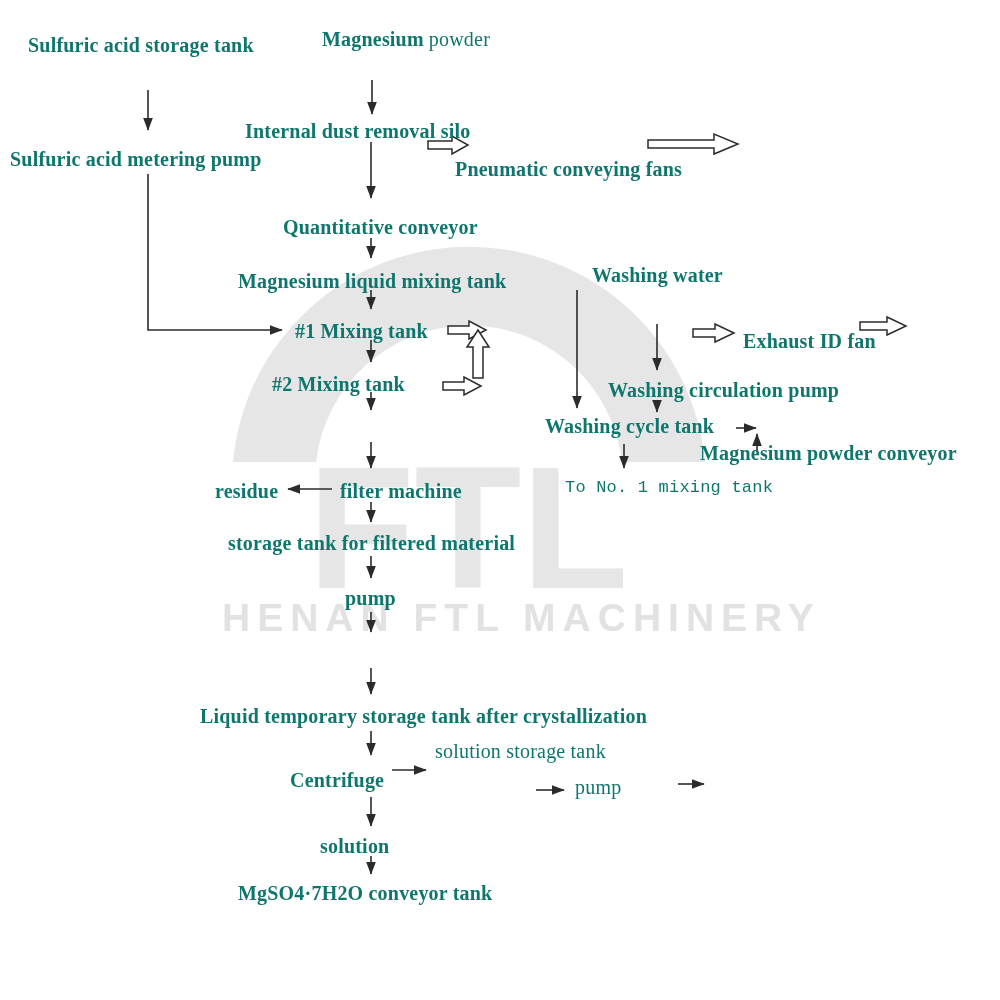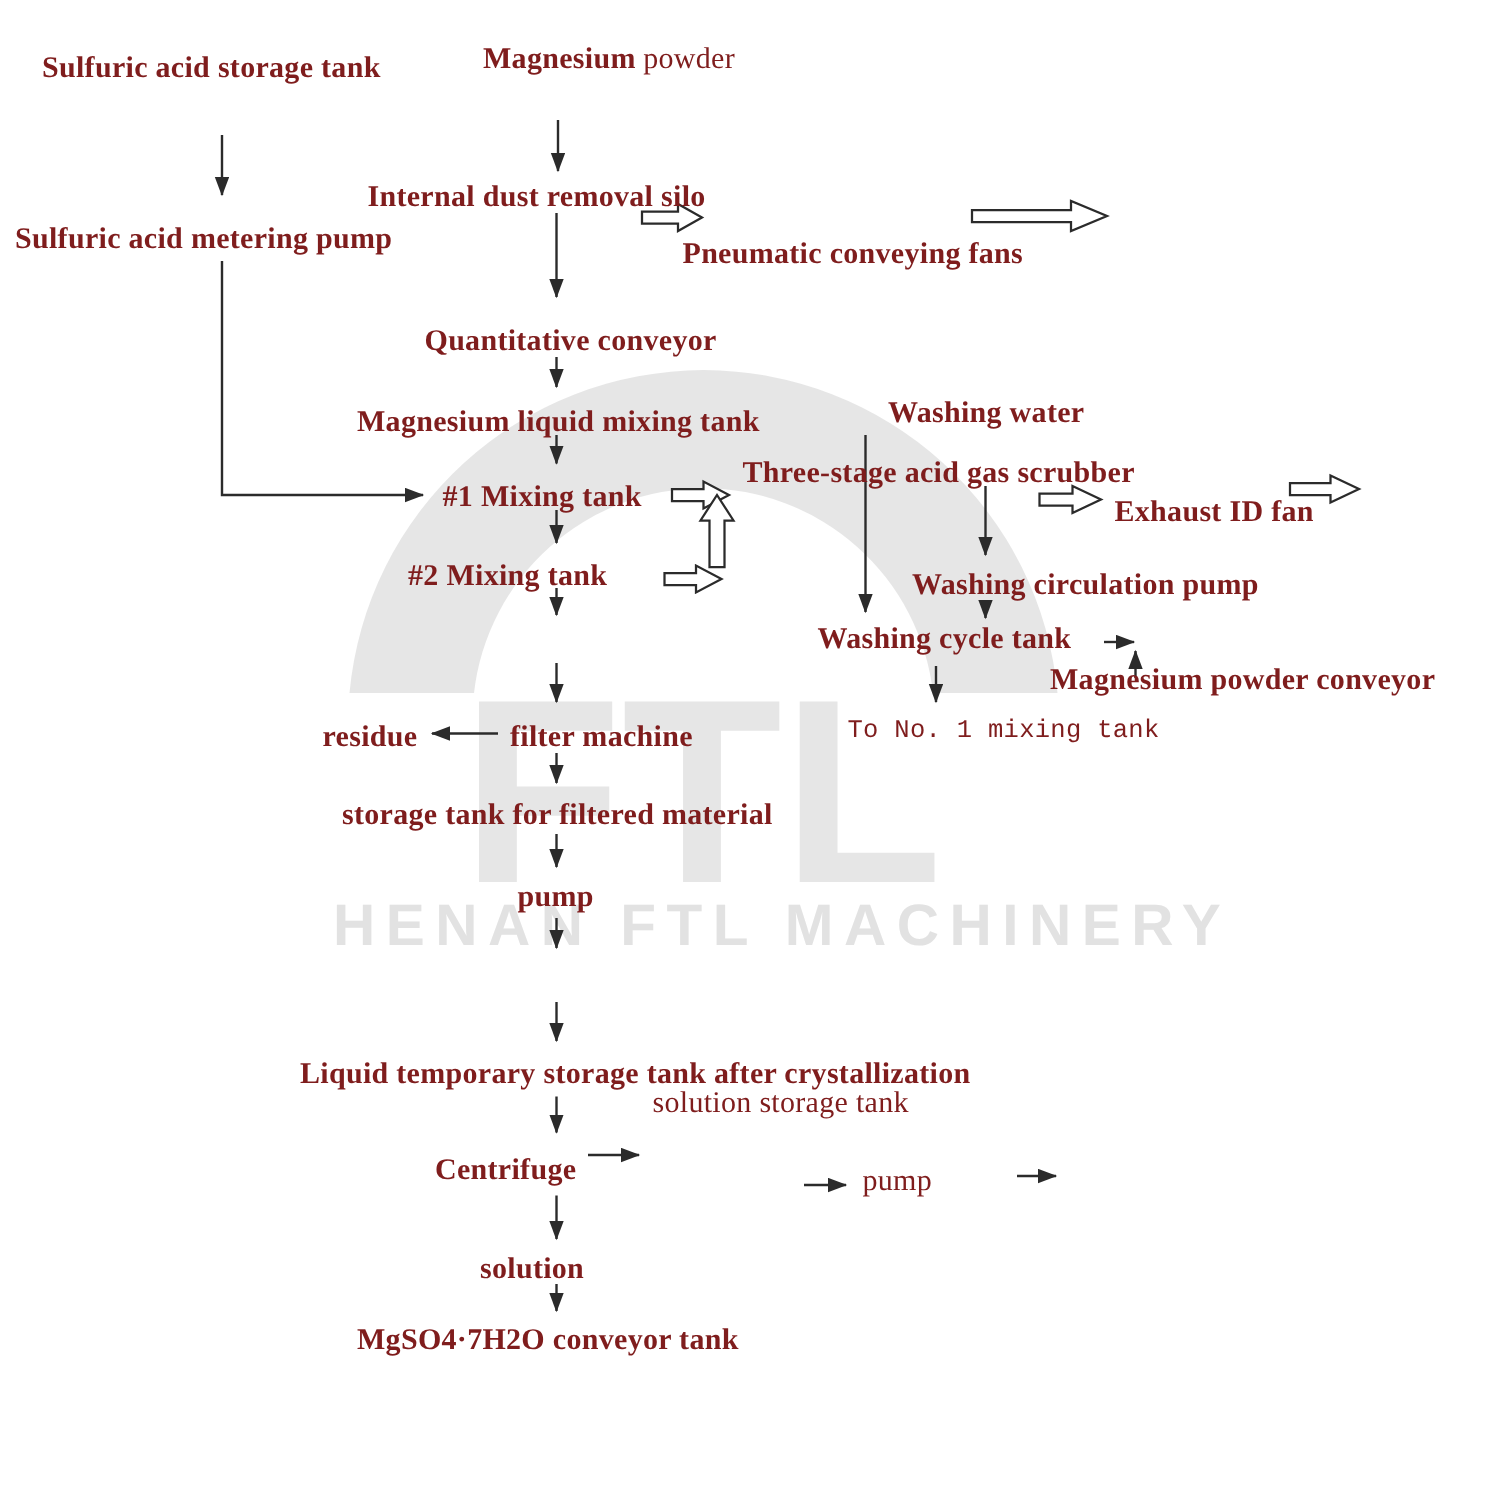--- a/index.html
+++ b/index.html
@@ -9,21 +9,21 @@
     background:#ffffff;
     overflow:hidden;
     font-family:"Liberation Serif", serif;
   }
   svg.layer{position:absolute;left:0;top:0;width:1000px;height:1000px;}
   #watermark-layer{z-index:0;}
   #arrow-layer{z-index:2;}
   .node{
     position:absolute;
     z-index:3;
-    color:#7f1d1d;
+    color:#0f766e;
     font-size:20px;
     font-weight:bold;
     white-space:nowrap;
     letter-spacing:0.2px;
   }
   .node.normal{font-weight:normal;}
   .node.sans{font-family:Liberation Mono, monospace;font-size:17px;font-weight:normal;}
   .mixed .normal-part{font-weight:normal;margin-left:5px;}
   #watermark-text{
     position:absolute;
@@ -102,32 +102,31 @@
   <div class="node mixed" style="left:322px;top:28px">
     <span>Magnesium</span><span class="normal-part">powder</span>
   </div>
 
   <div class="node" style="left:245px;top:120px">Internal dust removal silo</div>
   <div class="node" style="left:10px;top:148px">Sulfuric acid metering pump</div>
   <div class="node" style="left:455px;top:158px">Pneumatic conveying fans</div>
   <div class="node" style="left:283px;top:216px">Quantitative conveyor</div>
   <div class="node" style="left:238px;top:270px">Magnesium liquid mixing tank</div>
   <div class="node" style="left:592px;top:264px">Washing water</div>
-  <div class="node" style="left:495px;top:304px">Three-stage acid gas scrubber</div>
   <div class="node" style="left:295px;top:320px">#1 Mixing tank</div>
   <div class="node" style="left:743px;top:330px">Exhaust ID fan</div>
   <div class="node" style="left:272px;top:373px">#2 Mixing tank</div>
   <div class="node" style="left:608px;top:379px">Washing circulation pump</div>
   <div class="node" style="left:545px;top:415px">Washing cycle tank</div>
   <div class="node" style="left:700px;top:442px">Magnesium powder conveyor</div>
   <div class="node" style="left:215px;top:480px">residue</div>
   <div class="node" style="left:340px;top:480px">filter machine</div>
   <div class="node sans" style="left:565px;top:478px">To No. 1 mixing tank</div>
   <div class="node" style="left:228px;top:532px">storage tank for filtered material</div>
   <div class="node" style="left:345px;top:587px">pump</div>
   <div class="node" style="left:200px;top:705px">Liquid temporary storage tank after crystallization</div>
   <div class="node" style="left:290px;top:769px">Centrifuge</div>
-  <div class="node normal" style="left:435px;top:724px">solution storage tank</div>
+  <div class="node normal" style="left:435px;top:740px">solution storage tank</div>
   <div class="node normal" style="left:575px;top:776px">pump</div>
   <div class="node" style="left:320px;top:835px">solution</div>
   <div class="node" style="left:238px;top:882px">MgSO4·7H2O conveyor tank</div>
 
 </div>
 
 </body></html>

